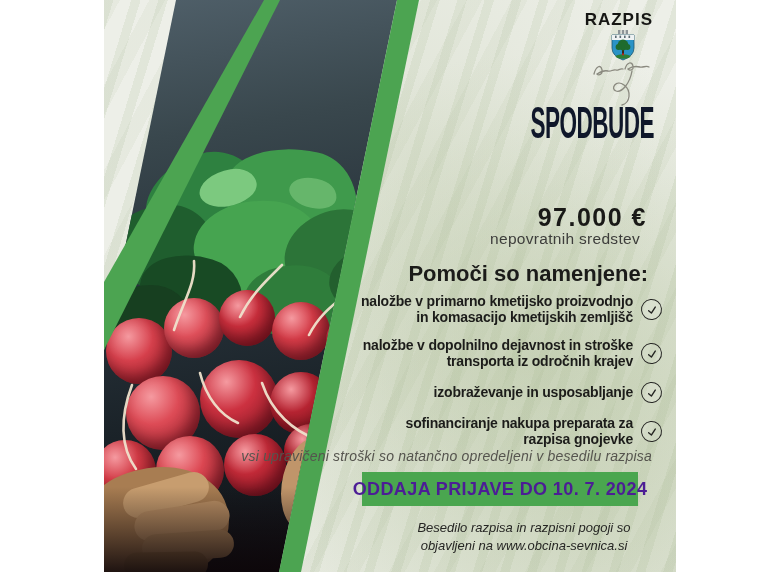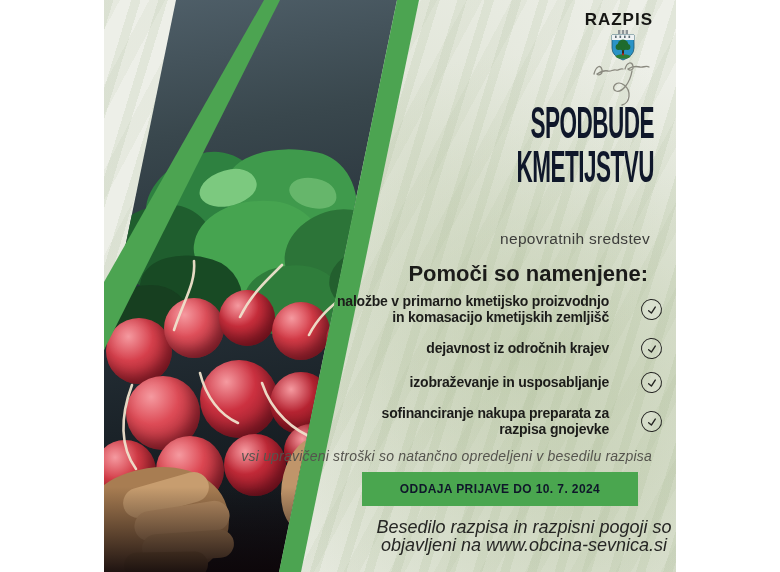--- a/index.html
+++ b/index.html
@@ -34,31 +34,31 @@
   .ph-shade{position:absolute;left:0;right:0;bottom:0;height:85px;background:linear-gradient(180deg,rgba(10,4,6,0),rgba(12,5,8,.88));}
 
   
   .kicker{right:23px;top:11px;font-size:17px;line-height:17px;font-weight:700;letter-spacing:1px;color:#161614;}
   .crest{right:40px;top:30px;width:26px;height:31px;}
   .signature{right:24px;top:56px;width:60px;height:54px;}
   .title{right:22px;top:101px;text-align:right;color:#0f172a;}
   .title-line{display:block;height:44px;line-height:44px;font-size:45px;font-weight:700;letter-spacing:-1px;white-space:nowrap;}
   .title-line span{display:inline-block;transform:scaleX(.5);transform-origin:100% 50%;}
   .amount{right:29px;top:203px;font-size:25px;line-height:28px;font-weight:700;letter-spacing:1.5px;color:#191917;}
-  .amount-sub{right:26px;top:230px;font-size:15.5px;line-height:18px;color:#3d3d3b;letter-spacing:.3px;}
+  .amount-sub{right:36px;top:230px;font-size:15.5px;line-height:18px;color:#3d3d3b;letter-spacing:.3px;}
   .aid-heading{right:28px;top:264px;font-size:22px;line-height:20px;font-weight:700;color:#1b1b19;}
   .aid-list{right:14px;top:294px;display:flex;flex-direction:column;align-items:flex-end;gap:13px;}
-  .aid-item{display:flex;align-items:center;gap:24px;}
+  .aid-item{display:flex;align-items:center;}
   .aid-text{text-align:right;font-size:14px;line-height:15.5px;font-weight:700;color:#1c1c1a;letter-spacing:-.2px;}
   .check{width:19px;height:19px;border:1.7px solid #272725;border-radius:50%;margin-left:8px;flex:0 0 auto;
          display:flex;align-items:center;justify-content:center;transform:rotate(-6deg);background:rgba(255,255,255,.15);}
   .note{right:24px;top:450px;font-size:14px;line-height:12px;font-style:italic;color:#55544e;letter-spacing:.2px;}
   .banner{left:258px;top:472px;width:276px;height:34px;background:#4aa64f;display:flex;align-items:center;justify-content:center;
-          font-size:12px;font-weight:700;letter-spacing:.4px;color:#0f172a;white-space:nowrap;}
-  .footer{left:260px;top:519px;width:320px;text-align:center;font-style:italic;font-size:18px;line-height:17.5px;color:#262624;}
+          font-size:18px;font-weight:700;letter-spacing:.4px;color:#4c1d95;white-space:nowrap;}
+  .footer{left:260px;top:519px;width:320px;text-align:center;font-style:italic;font-size:13px;line-height:17.5px;color:#262624;}
 </style>
 </head>
 <body>
 
 <div class="stage">
   <div class="poster">
 
     <div class="bg-rows"></div>
     <div class="bg-blotch"></div>
 
@@ -143,42 +143,43 @@
     <svg class="abs signature" viewBox="0 0 60 54" aria-label="Občina Sevnica">
       <g fill="none" stroke="#8a897f" stroke-width="1.3" stroke-linecap="round">
         <path d="M2,18 C4,10 9,8 10,14 C11,18 7,20 5,18 C8,16 12,14 16,15 C19,16 21,13 24,14 C26,15 28,12 31,13"></path>
         <path d="M33,13 C35,6 40,5 41,10 C42,14 38,15 36,13 C39,11 44,10 48,11 C51,12 54,9 57,11"></path>
         <path d="M40,15 C38,27 30,37 24,35 C18,33 24,23 32,29 C40,35 38,47 30,49"></path>
       </g>
     </svg>
 
     <div class="abs title">
       <div class="title-line"><span>SPODBUDE</span></div>
-      <div class="title-line"><span>KMETIJSTVU</span></div>
-    </div>
-
+    </div>
+
+    <div class="abs amount">97.000 €</div>
     <div class="abs amount-sub">nepovratnih sredstev</div>
 
     <div class="abs aid-heading">Pomoči so namenjene:</div>
 
     <div class="abs aid-list">
       <div class="aid-item">
         <div class="aid-text">
           <div>naložbe v primarno kmetijsko proizvodnjo</div>
           <div>in komasacijo kmetijskih zemljišč</div>
         </div>
         <span class="check">
             <svg width="12" height="12" viewBox="0 0 12 12">
               <path d="M2.5,6.5 L5,9 L9.5,3.5" stroke="#232321" stroke-width="1.4" fill="none" stroke-linecap="round" stroke-linejoin="round"></path>
             </svg>
           </span>
       </div>
       <div class="aid-item">
         <div class="aid-text">
-          <div>dejavnost iz odročnih krajev</div>
+          <div>naložbe v dopolnilno dejavnost in stroške</div>
+          <div>transporta iz odročnih krajev</div>
         </div>
         <span class="check">
             <svg width="12" height="12" viewBox="0 0 12 12">
               <path d="M2.5,6.5 L5,9 L9.5,3.5" stroke="#232321" stroke-width="1.4" fill="none" stroke-linecap="round" stroke-linejoin="round"></path>
             </svg>
           </span>
       </div>
       <div class="aid-item">
         <div class="aid-text">
           <div>izobraževanje in usposabljanje</div>

